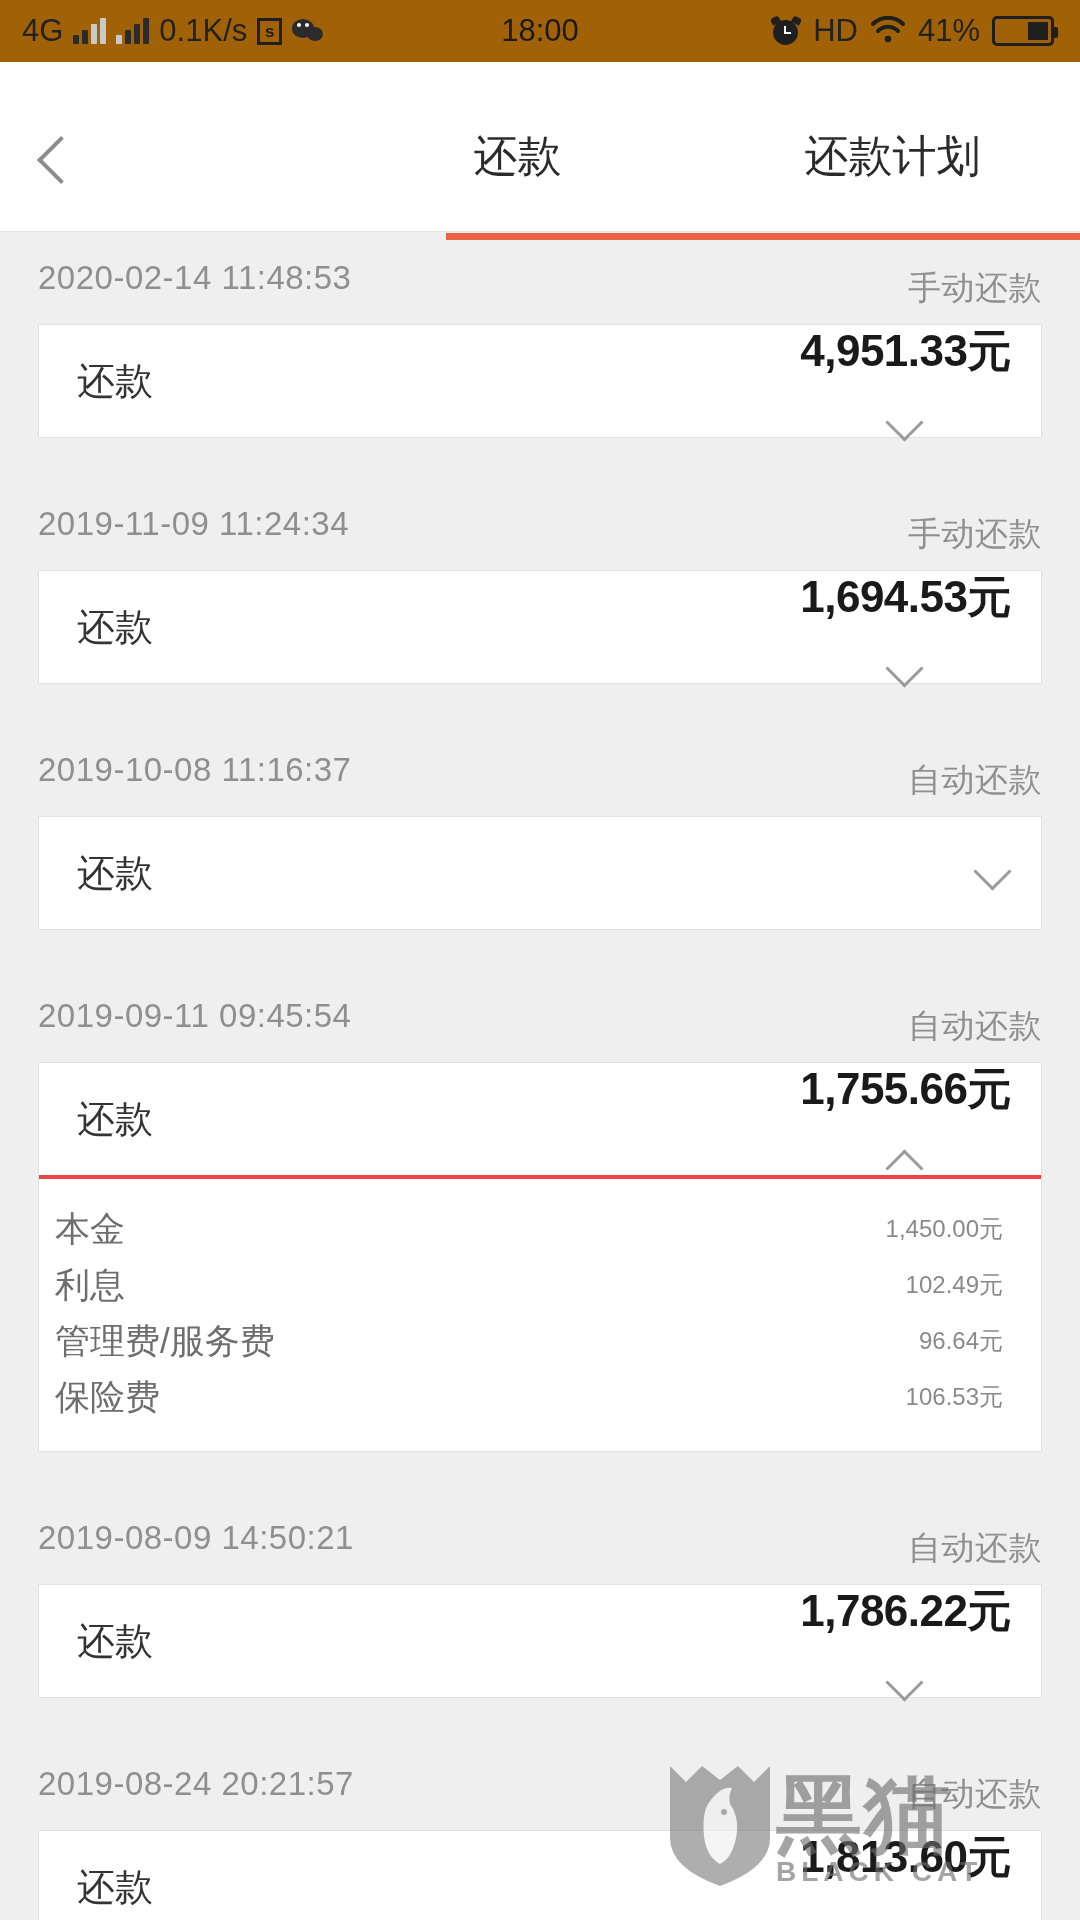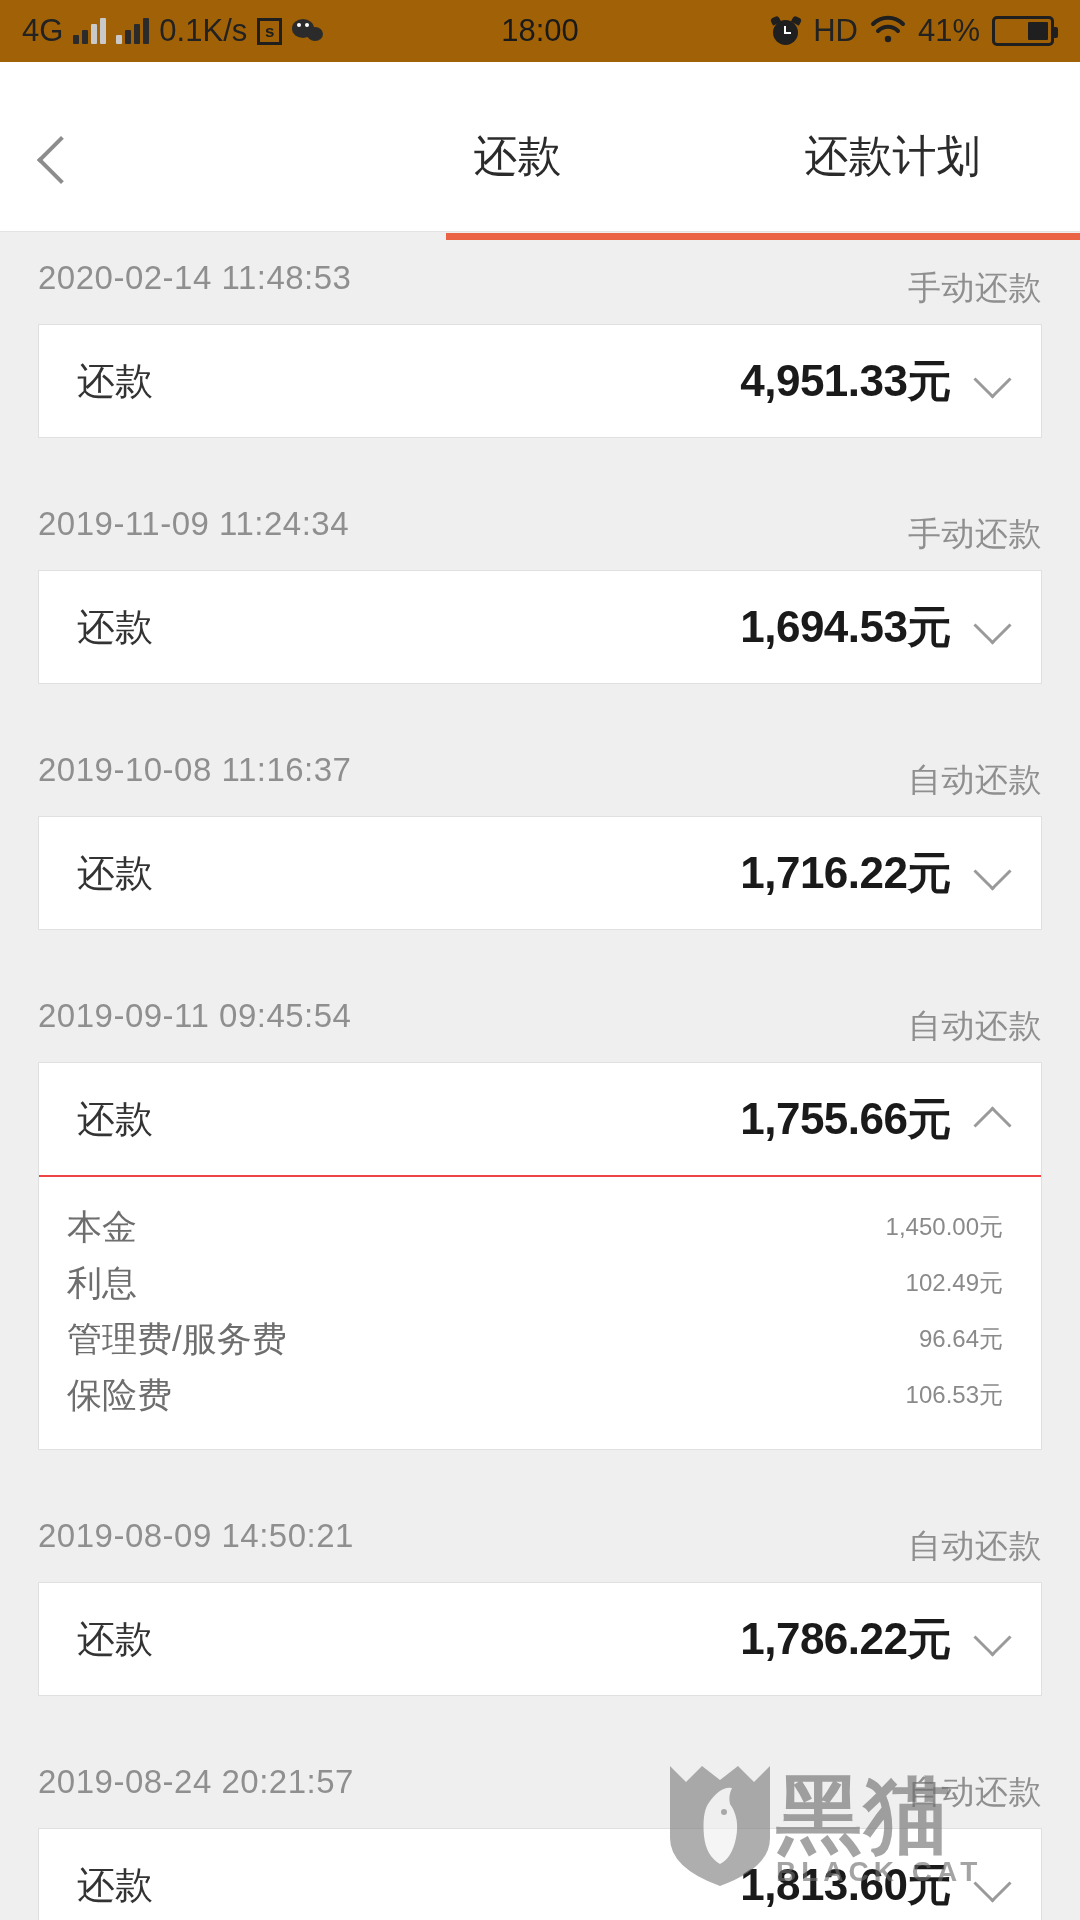--- a/index.html
+++ b/index.html
@@ -93,32 +93,32 @@
     margin:0 38px 40px 38px;
     background:#ffffff;
     border:1px solid #e0e0e0;
   }
 
   .mainrow{
     display:flex; align-items:center; justify-content:space-between;
     height:112px; padding:0 30px 0 38px;
   }
   .mainrow .label{ font-size:38px; color:#333; }
-  .mainrow .right{ display:flex; align-items:center; gap:26px; }
+  .mainrow .right{ display:flex; align-items:center; gap:26px;flex-direction:column; }
   .mainrow .amount{ font-size:44px; color:#1a1a1a; font-weight:700; letter-spacing:-0.5px; }
   .chev{ width:34px; height:34px; position:relative; }
   .chev:before{
     content:""; position:absolute; left:2px; top:2px;
     width:24px; height:24px;
     border-right:3px solid #9a9a9a; border-bottom:3px solid #9a9a9a;
     transform:rotate(45deg);
   }
   .chev.up:before{ transform:rotate(-135deg); top:10px; }
 
-  .details{ border-top:2px solid #ef4444; padding:22px 38px 26px 28px; }
+  .details{ border-top:4px solid #ef4444; padding:22px 38px 26px 16px; }
   .drow{ display:flex; justify-content:space-between; align-items:center; height:56px; }
   .drow .dlabel{ font-size:35px; color:#6e6e6e; }
   .drow .dval{ font-size:24px; color:#8a8a8a; }
 
   
   .watermark{
     position:absolute; right:-4px; bottom:-6px;
     width:420px; height:150px;
     opacity:0.62;
     pointer-events:none;
@@ -225,21 +225,20 @@
     </div>
     <div class="group">
       <div class="meta">
         <span class="date">2019-10-08 11:16:37</span>
         <span class="mode">自动还款</span>
       </div>
       <div class="card">
         <div class="mainrow">
           <span class="label">还款</span>
           <span class="right">
-            <span class="amount">1,716.22元</span>
             <span class="chev"></span>
           </span>
         </div>
       </div>
     </div>
     <div class="group">
       <div class="meta">
         <span class="date">2019-09-11 09:45:54</span>
         <span class="mode">自动还款</span>
       </div>

